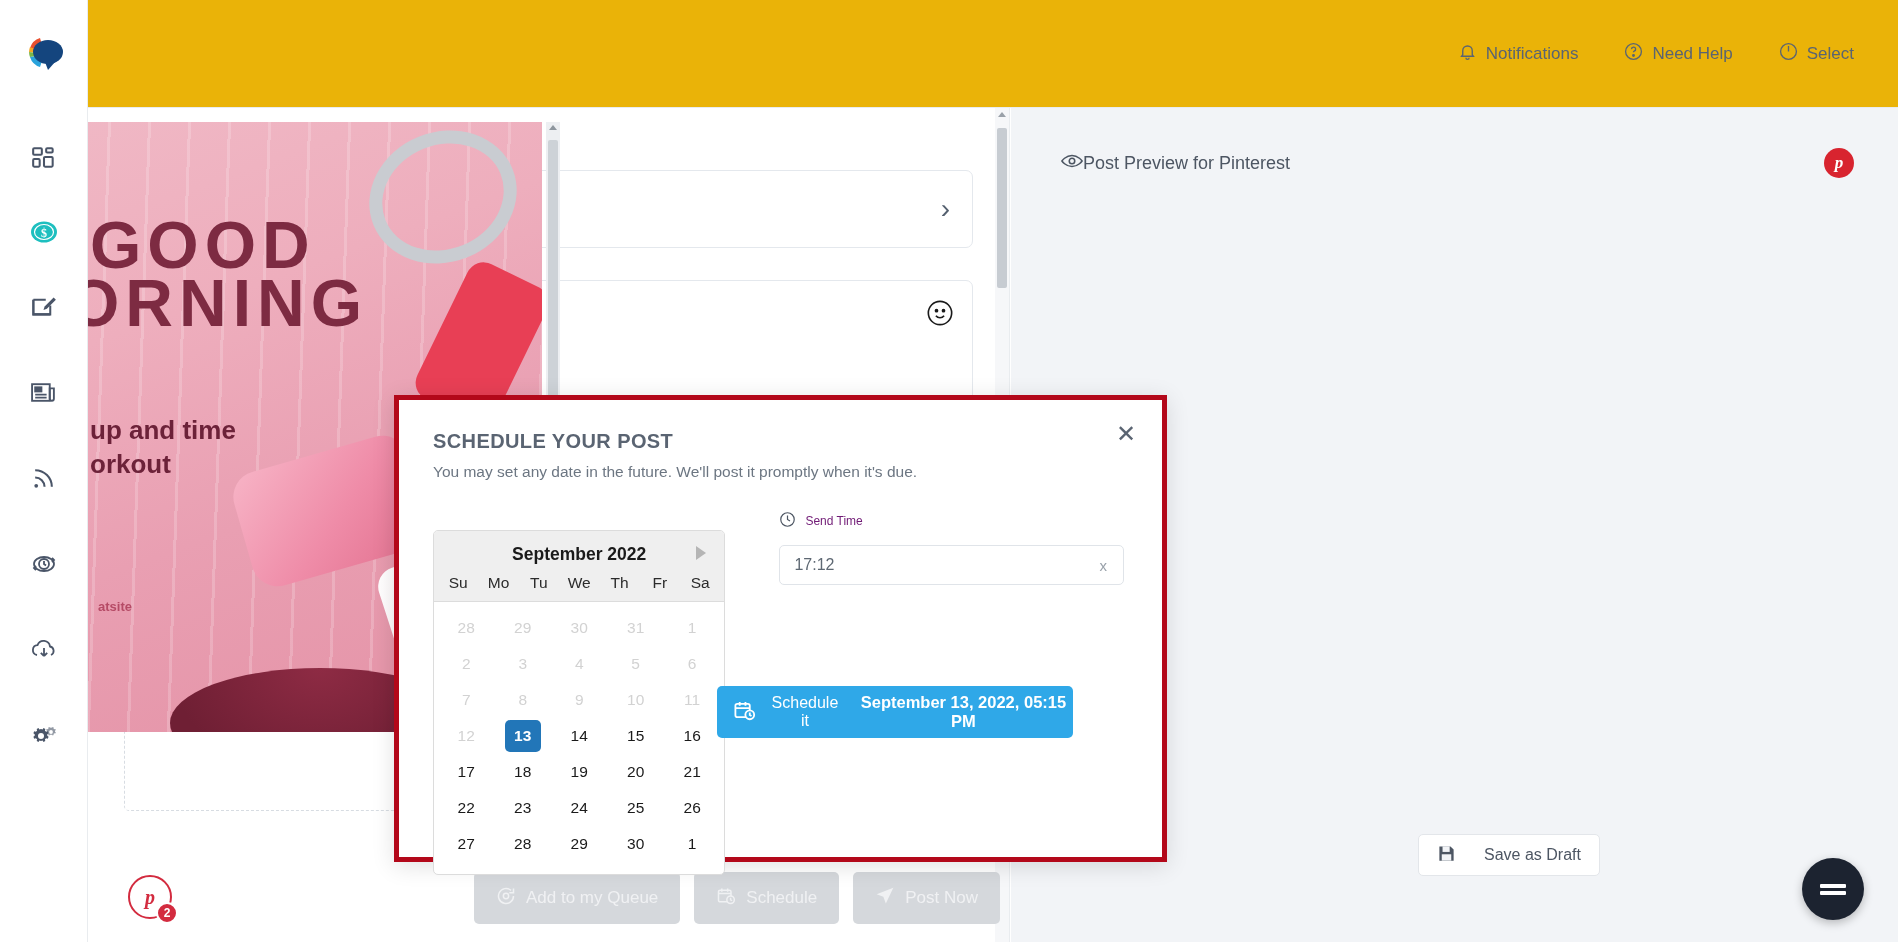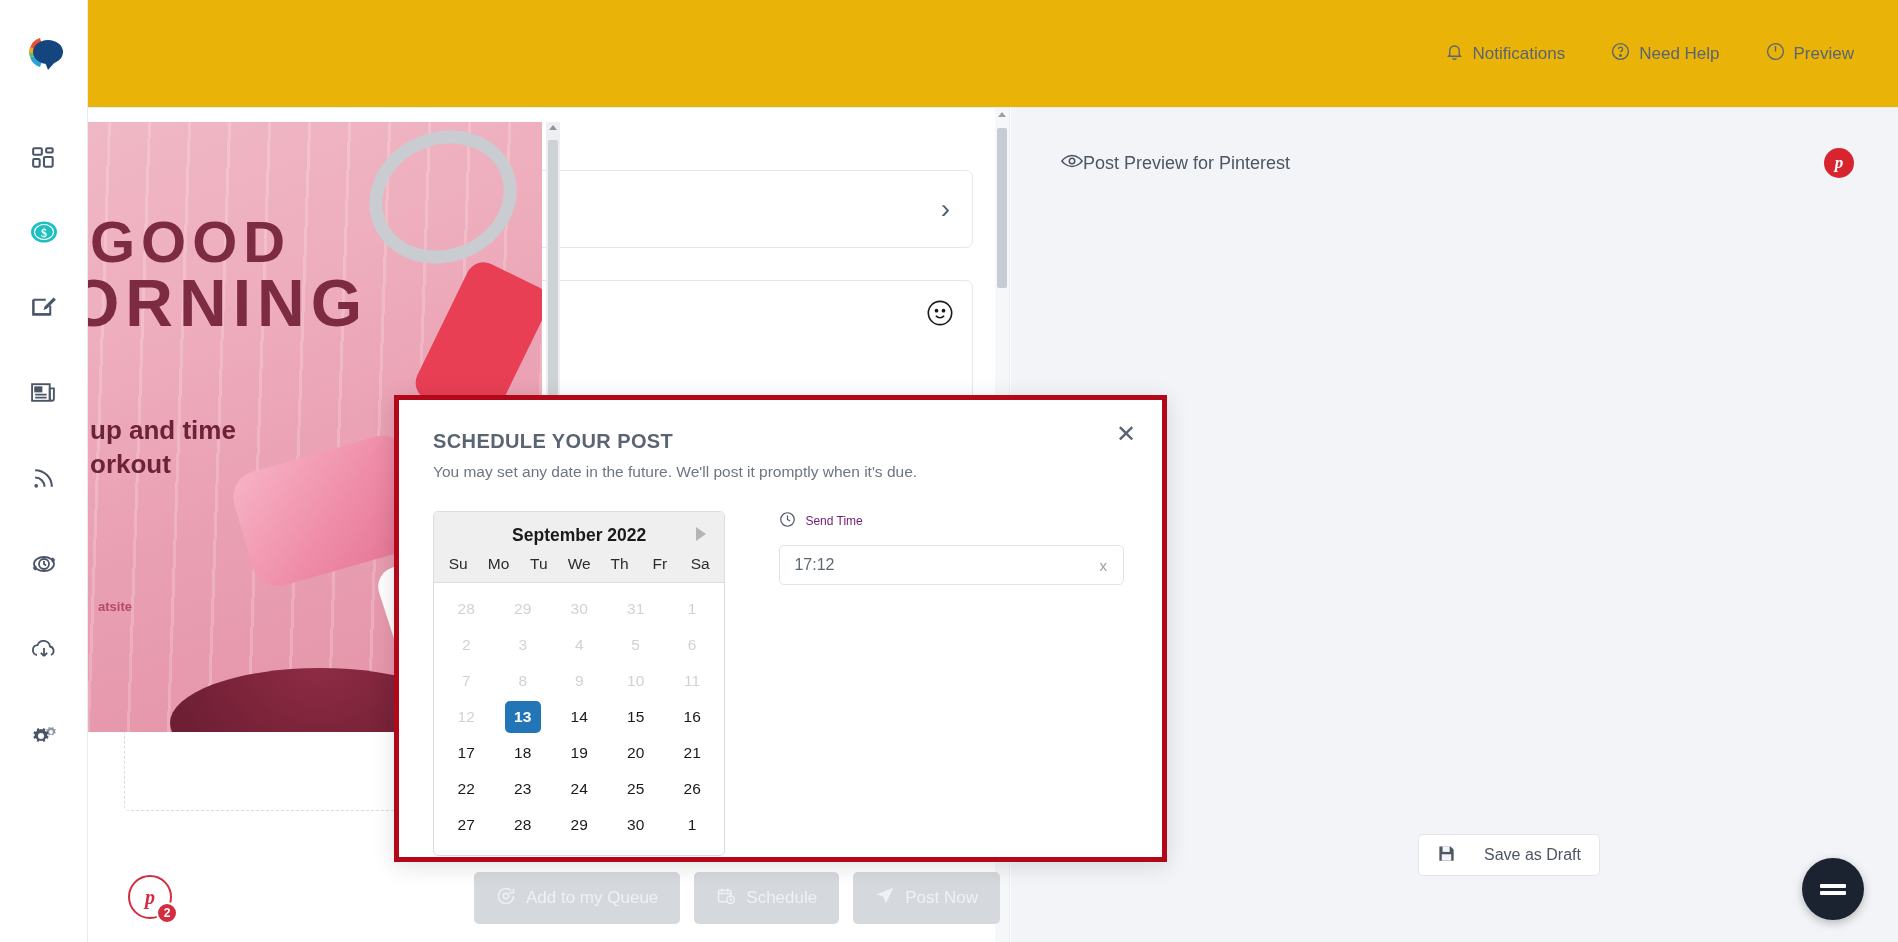--- a/index.html
+++ b/index.html
@@ -204,21 +204,21 @@
     font-style:italic; font-family:"Liberation Serif", serif;
   }
   .preview-card {
     position:absolute; left: 50px; top: 122px; width: 492px; height: 610px;
     overflow:hidden;
     background: linear-gradient(160deg,#f0b8c5 0%, #eeaebd 30%, #e99fb2 60%, #e492a6 100%);
   }
   .pv-streaks { position:absolute; inset:0; opacity:.35;
      background: repeating-linear-gradient(92deg, rgba(255,255,255,0) 0 18px, rgba(255,255,255,.55) 18px 21px, rgba(255,255,255,0) 21px 40px);}
   .pv-good {
-    position:absolute; left:40px; top:92px; color:#7d2b42; font-size:58px; font-weight:800;
+    position:absolute; left:40px; top:92px; color:#7d2b42; font-size:66px; font-weight:800;
     letter-spacing: 6px; line-height: .95; font-family:"Liberation Sans", sans-serif;
   }
   .pv-morning { position:absolute; left:18px; top:150px; color:#7d2b42; font-size:66px; font-weight:800;
     letter-spacing: 6px; line-height: .95;}
   .pv-sub { position:absolute; left:40px; top:292px; color:#6c2239; font-size:26px; font-weight:800; line-height:1.3; }
   .pv-site { position:absolute; left:48px; bottom:118px; color:#b64b66; font-size:13px; font-weight:700; }
   .pv-spring {
     position:absolute; right:24px; top:10px; width:150px; height:130px;
     border: 13px solid #c9ccd1; border-radius: 50%;
     transform: rotate(-22deg);
@@ -274,21 +274,21 @@
   .modal-inner { padding: 30px 38px 0 34px; position: relative; height: 100%; }
   .modal-title { font-size: 20px; font-weight: 700; color: #5a6472; letter-spacing: .4px; }
   .modal-sub { font-size: 15.5px; color: #6c7682; margin-top: 10px; }
   .modal-close {
     position: absolute; right: 26px; top: 22px; font-size: 24px; color: #5a6472;
     cursor: pointer; line-height: 1; font-weight: 300;
   }
   .modal-body { display: flex; margin-top: 30px; }
 
   .cal {
-    width: 302px; border: 1px solid #dcdcdc; border-radius: 5px; overflow: hidden; background: #fff;
+    width: 302px; border: 1px solid #dcdcdc; border-radius: 5px; overflow: hidden; background: #fff; margin-top: 19px;
   }
   .cal-head { background: #efefef; padding: 9px 0 0 0; border-bottom: 1px solid #dcdcdc; }
   .cal-title-row { display:flex; align-items:center; justify-content:center; position:relative; height: 28px; }
   .cal-title { font-size: 17.5px; font-weight: 700; color: #1a1a1a; }
   .cal-next {
     position:absolute; right: 18px; top: 6px; width:0;height:0;
     border-top: 7px solid transparent; border-bottom: 7px solid transparent;
     border-left: 10px solid #b5b5b5; cursor:pointer;
   }
   .cal-dows { display: grid; grid-template-columns: repeat(7,1fr); padding: 6px 4px 9px 4px; }
@@ -443,21 +443,21 @@
     </span>
     <span>Need Help</span>
   </div>
   <div class="topbar-item">
     <span>
       <svg width="19" height="19" viewBox="0 0 24 24" fill="none" stroke="#5a6472" stroke-width="1.7">
         <circle cx="12" cy="12" r="10"></circle>
           <path d="M12 5v7"></path>
       </svg>
     </span>
-    <span>Preview</span>
+    <span>Select</span>
   </div>
 </div>
 
 <div class="composer">
   <div class="composer-inner">
     <div class="section-label">Select Accounts</div>
 
     <div class="accounts-box">
       <div class="avatar-row">
         <div class="avatar">
@@ -710,14 +710,26 @@
           </span>
           <span>Send Time</span>
         </div>
         <div class="time-input">
           <span>17:12</span>
           <span class="time-clear">x</span>
         </div>
       </div>
     </div>
 
+    <button class="schedule-btn">
+      <span>
+        <svg width="23" height="23" viewBox="0 0 24 24" fill="none" stroke="#fff" stroke-width="1.9">
+          <rect x="2.5" y="5" width="15" height="14" rx="2"></rect>
+            <path d="M2.5 9.5h15M7 3v4M13 3v4"></path>
+          <circle cx="17.5" cy="16.5" r="4.6" fill="#2fa8e8"></circle>
+            <path d="M17.5 14v2.6l1.8 1.1"></path>
+        </svg>
+      </span>
+      <span class="lbl">Schedule it</span>
+      <span class="date">September 13, 2022, 05:15 PM</span>
+    </button>
   </div>
 </div>
 
 </body></html>

